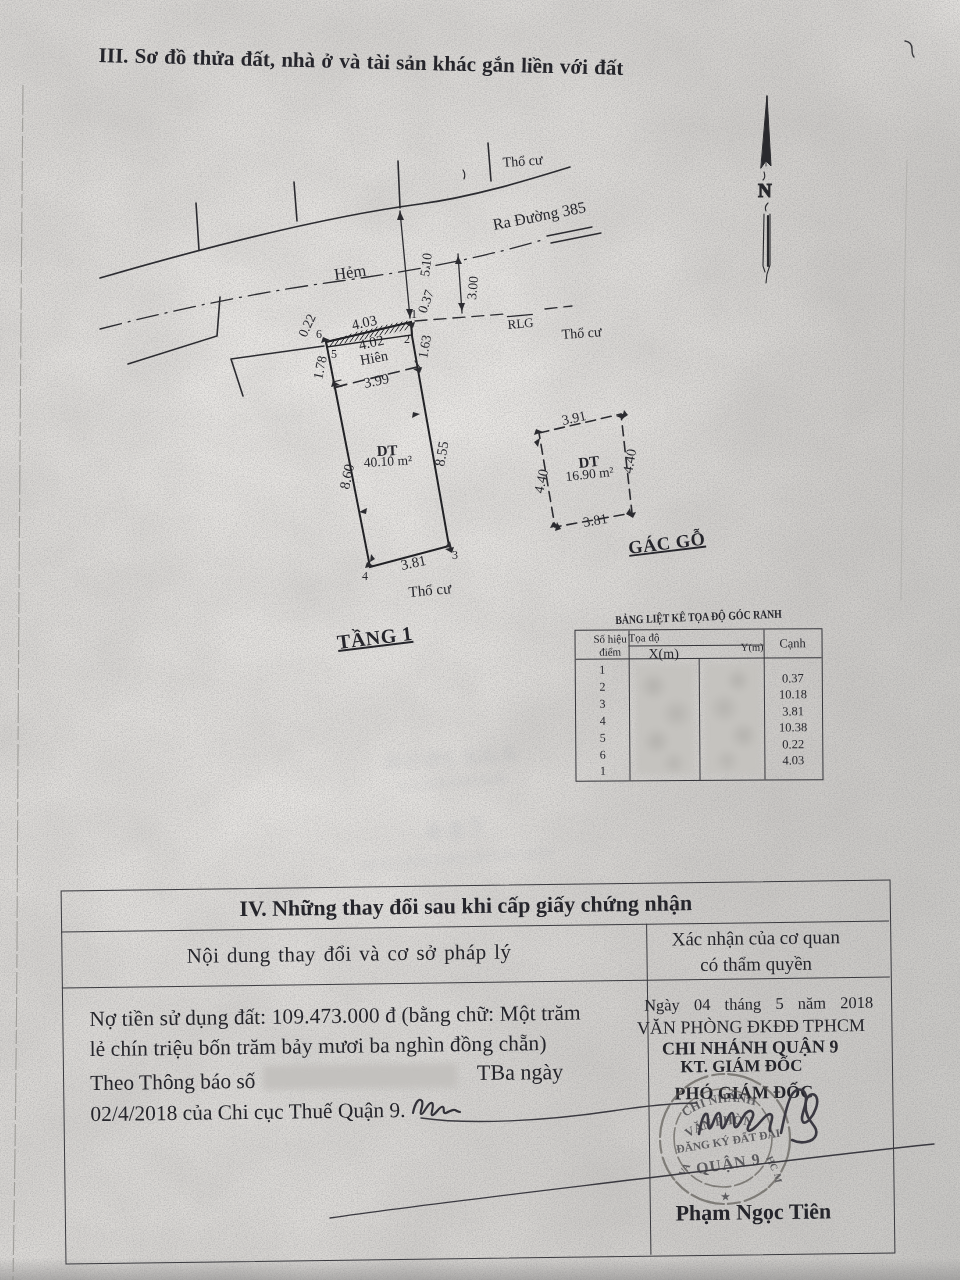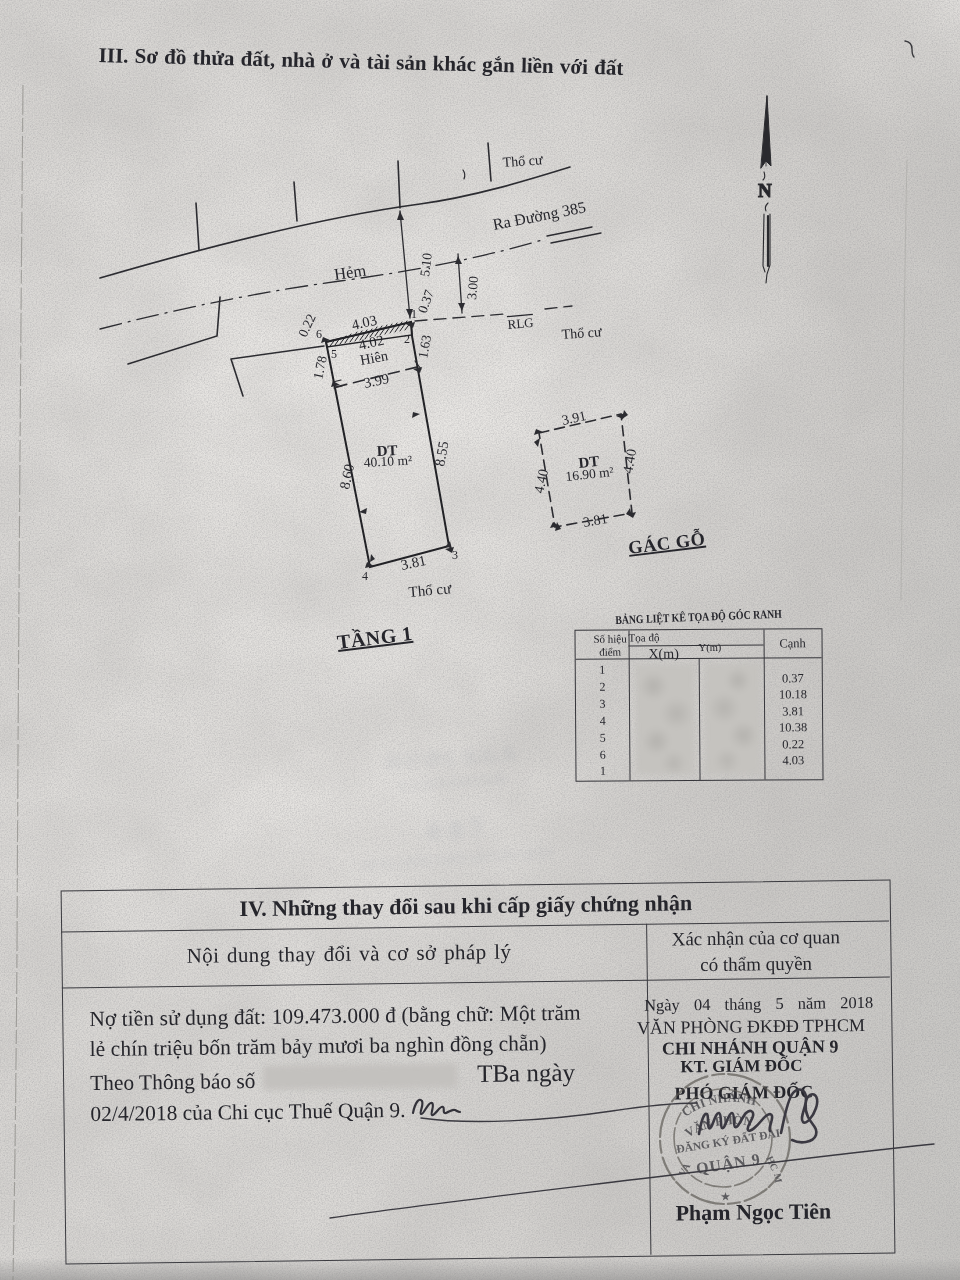--- a/index.html
+++ b/index.html
@@ -199,21 +199,21 @@
   <div class="abs" style="left:53px;top:0;width:0;height:150px;border-left:1.4px solid #35353a;"></div>
   <div class="abs" style="left:123px;top:28px;width:0;height:122px;border-left:1.4px solid #35353a;"></div>
   <div class="abs" style="left:188px;top:0;width:0;height:150px;border-left:1.4px solid #35353a;"></div>
 
   <div class="abs" style="left:0;top:28px;width:246px;border-top:1.4px solid #35353a;"></div>
   <div class="abs" style="left:53px;top:15px;width:135px;border-top:1.2px solid #35353a;"></div>
 
   <div class="abs" style="left:8px;top:2px;width:53px;text-align:center;line-height:12.5px;font-size:11px;">Số hiệu<br>điểm</div>
   <div class="abs" style="left:53px;top:1px;width:135px;text-align:left;font-size:11px;">Tọa độ</div>
   <div class="abs" style="left:53px;top:16px;width:70px;text-align:center;font-size:14px;">X(m)</div>
-  <div class="abs" style="left:123px;top:12px;width:65px;text-align:left;font-size:10.5px;">Y(m)</div>
+  <div class="abs" style="left:123px;top:12px;width:65px;text-align:right;font-size:10.5px;">Y(m)</div>
   <div class="abs" style="left:188px;top:7px;width:58px;text-align:center;font-size:12.5px;">Cạnh</div>
 
   <div class="abs" style="left:60px;top:34px;width:58px;height:110px;filter:blur(2.5px);background:
     radial-gradient(circle 18px at 30% 20%, #b4b2ae, rgba(180,178,174,0) 80%),
     radial-gradient(circle 20px at 70% 45%, #b6b4b0, rgba(182,180,176,0) 80%),
     radial-gradient(circle 18px at 35% 70%, #b4b2ae, rgba(180,178,174,0) 80%),
     radial-gradient(circle 16px at 65% 90%, #b8b6b2, rgba(184,182,178,0) 80%),#c5c3bf;"></div>
 
   <div class="abs" style="left:129px;top:34px;width:55px;height:110px;filter:blur(2.5px);background:
     radial-gradient(circle 16px at 60% 15%, #b4b2ae, rgba(180,178,174,0) 80%),
@@ -241,21 +241,21 @@
   <div class="abs" style="left:-9px;top:8px;width:828px;text-align:center;font-size:22px;font-weight:bold;">IV. Những thay đổi sau khi cấp giấy chứng nhận</div>
 
   <div class="abs" style="left:-5px;top:55px;width:585px;text-align:center;font-size:21px;letter-spacing:.4px;word-spacing:2px;">Nội dung thay đổi và cơ sở pháp lý</div>
 
   <div class="abs" style="left:573px;top:44px;width:243px;text-align:center;font-size:19px;line-height:26px;">Xác nhận của cơ quan<br>có thẩm quyền</div>
 
   <div class="abs" style="left:27px;top:114px;width:580px;font-size:21.4px;letter-spacing:.1px;line-height:30px;">Nợ tiền sử dụng đất: 109.473.000 đ (bằng chữ: Một trăm<br>lẻ chín triệu bốn trăm bảy mươi ba nghìn đồng chẵn)</div>
   <div class="abs" style="left:27px;top:181px;font-size:21.4px;">Theo Thông báo số</div>
 
   <div class="abs" style="left:200px;top:178px;width:194px;height:24px;background:#c3c1be;filter:blur(3px);"></div>
-  <div class="abs" style="left:414px;top:175px;font-size:25px;">TBa ngày</div>
+  <div class="abs" style="left:414px;top:175px;font-size:22px;">TBa ngày</div>
   <div class="abs" style="left:27px;top:212px;font-size:21.4px;">02/4/2018 của Chi cục Thuế Quận 9.</div>
 
   <div class="abs" style="left:575px;top:113px;width:243px;text-align:center;font-size:16.5px;word-spacing:10px;">Ngày 04 tháng 5 năm 2018</div>
 
   <div class="abs" style="left:561px;top:135px;width:255px;text-align:center;font-size:18px;">VĂN PHÒNG ĐKĐĐ TPHCM</div>
   <div class="abs" style="left:566px;top:156px;width:243px;text-align:center;font-size:18px;font-weight:bold;">CHI NHÁNH QUẬN 9</div>
   <div class="abs" style="left:557px;top:175px;width:243px;text-align:center;font-size:17px;font-weight:bold;">KT. GIÁM ĐỐC</div>
   <div class="abs" style="left:559px;top:201px;width:243px;text-align:center;font-size:18px;font-weight:bold;">PHÓ GIÁM ĐỐC</div>
 
   <div class="abs" style="left:567px;top:318px;width:243px;text-align:center;font-size:22px;font-weight:bold;">Phạm Ngọc Tiên</div>

